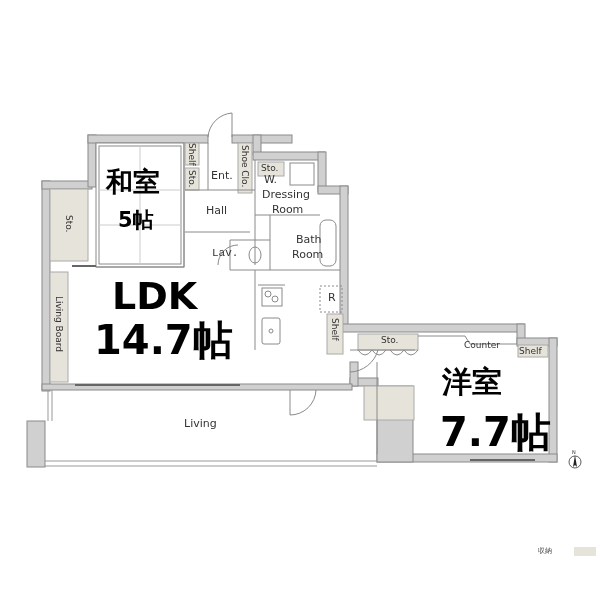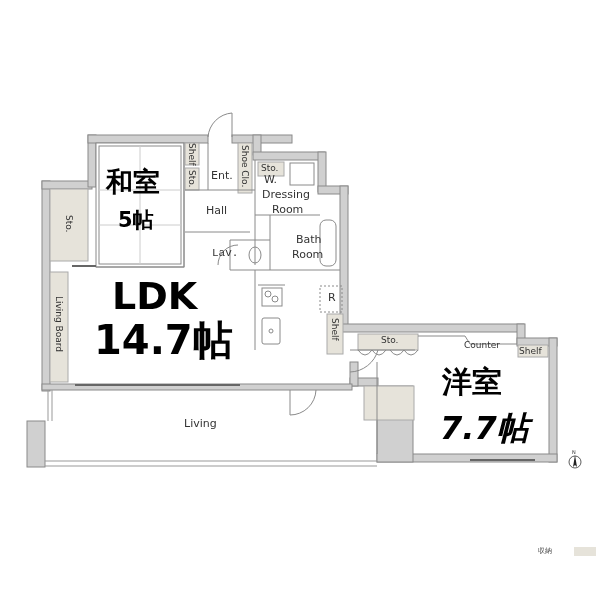--- a/index.html
+++ b/index.html
@@ -118,21 +118,21 @@
 
     <path d="M418 336 L465 336 L470 344 L517 344"></path>
   </g>
 </svg>
 
 <div class="big" style="left:106px;top:168px;font-size:27px;">和室</div>
 <div class="big" style="left:118px;top:210px;font-size:21px;">5帖</div>
 <div class="big" style="left:88px;top:277px;font-size:38px;margin-left:24px;">LDK</div>
 <div class="big" style="left:94px;top:320px;font-size:40px;">14.7帖</div>
 <div class="big" style="left:442px;top:367px;font-size:30px;">洋室</div>
-<div class="big" style="left:440px;top:412px;font-size:32px;font-style:italic;">7.7帖</div>
+<div class="big" style="left:440px;top:412px;font-size:40px;">7.7帖</div>
 
 <div class="lbl" style="left:211px;top:154px;margin-top:16px;">Ent.</div>
 <div class="lbl" style="left:206px;top:205px;">Hall</div>
 <div class="lbl sm vert" style="left:187px;top:143px;">Shelf</div>
 <div class="lbl sm vert" style="left:187px;top:170px;">Sto.</div>
 <div class="lbl sm vert" style="left:240px;top:145px;">Shoe Clo.</div>
 <div class="lbl sm" style="left:261px;top:163px;">Sto.</div>
 <div class="lbl" style="left:264px;top:174px;">W.</div>
 <div class="lbl" style="left:262px;top:189px;text-align:right;">Dressing</div>
 <div class="lbl" style="left:272px;top:204px;">Room</div>

